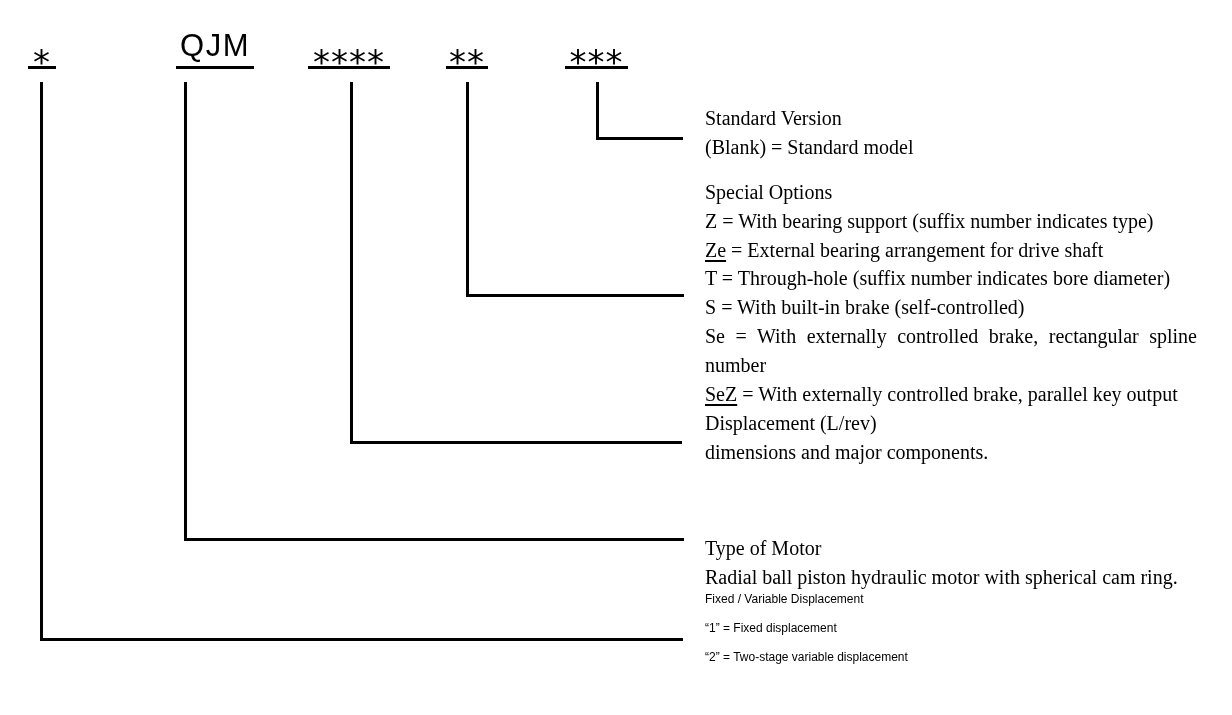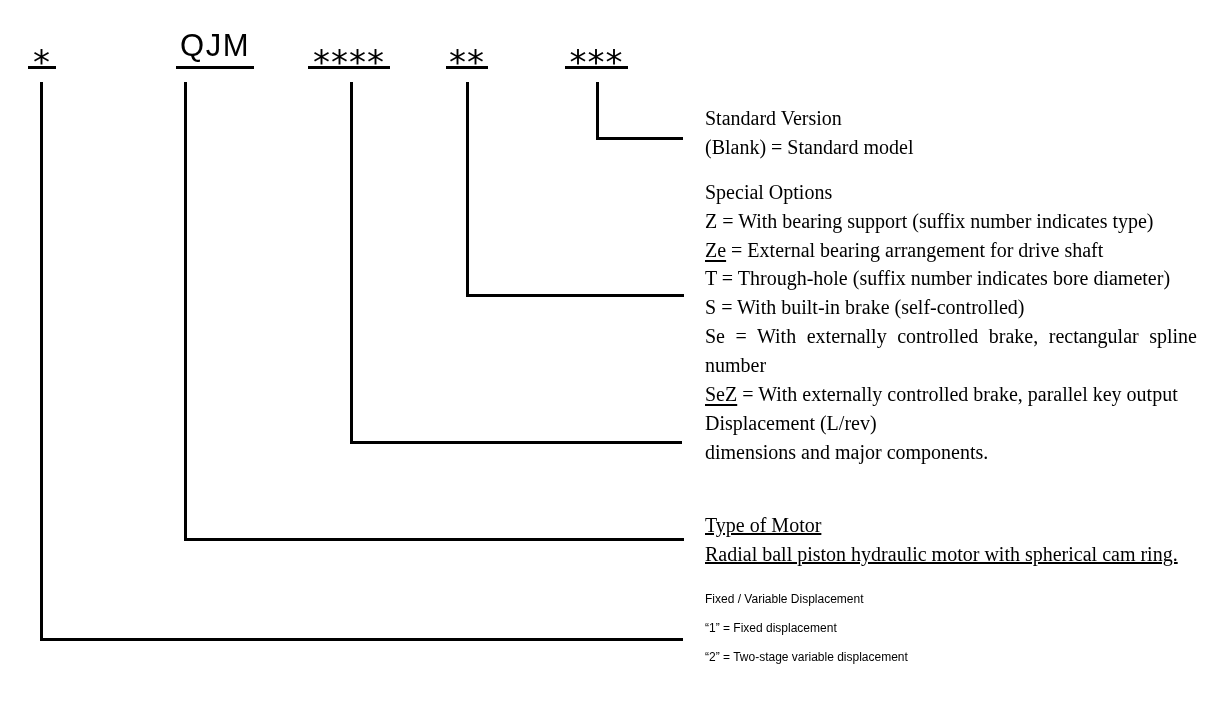--- a/index.html
+++ b/index.html
@@ -33,21 +33,21 @@
   #h4 { left:466px; top:294px; width:218px; height:3px; }
   #v5 { left:596px; top:82px;  width:3px;  height:58px; }
   #h5 { left:596px; top:137px; width:87px;  height:3px; }
 
   
   .sec { position:absolute; left:705px; width:492px;
          font-size:20px; line-height:28.8px; }
   #sec-standard     { top:104px; }
   #sec-special      { top:178px; }
   #sec-displacement { top:409px; }
-  #sec-motor        { top:511px;text-decoration:underline; }
+  #sec-motor        { top:534px; }
   #sec-fixed        { top:585px; font-family:"Liberation Sans", sans-serif; font-size:12px; }
 
   .justify-line { text-align:justify; text-align-last:justify; }
   .squiggle { text-decoration-line:underline; text-decoration-style:wavy;
               text-decoration-color:#b5b5b5; text-decoration-thickness:1px;
               text-underline-offset:3px;text-decoration:underline; }
 </style>
 </head>
 <body>
 

